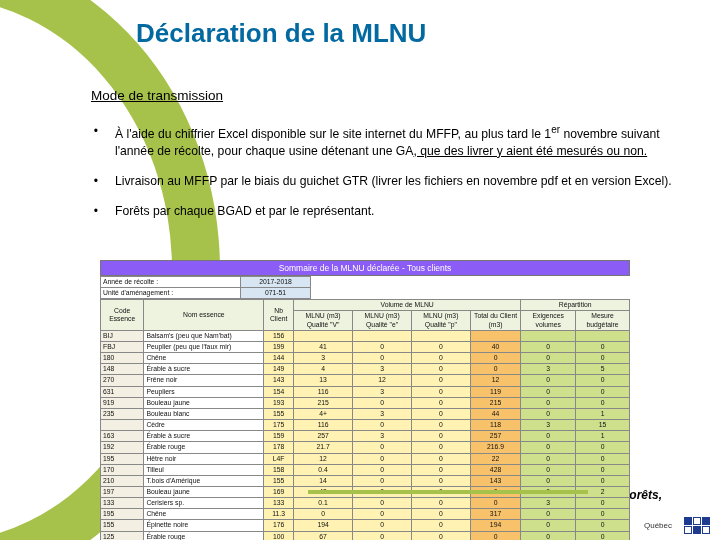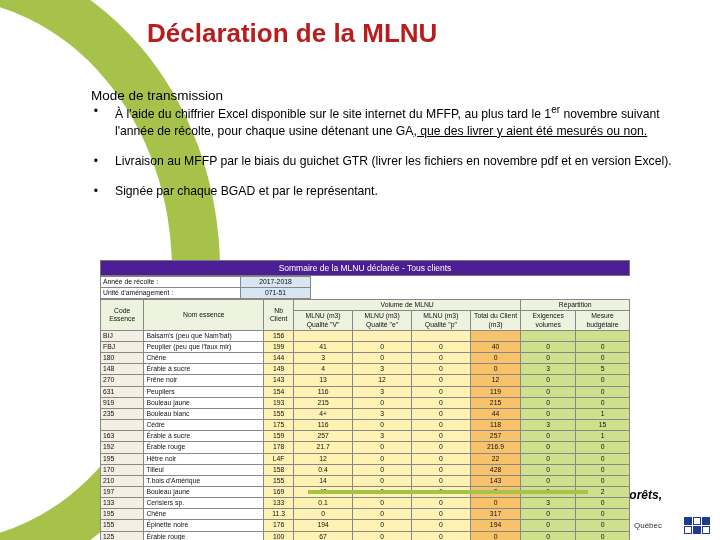--- a/index.html
+++ b/index.html
@@ -1,40 +1,40 @@
 <!DOCTYPE html>
 <html><head>
 <meta charset="utf-8">
 <style>
   *{box-sizing:border-box;margin:0;padding:0}
   body{width:720px;height:540px;font-family:Arial,Helvetica,sans-serif;background:#fff;position:relative;overflow:hidden}
   .deco-arc{position:absolute;left:-340px;top:-50px;width:560px;height:640px;border:48px solid #a6c24a;border-radius:50%;z-index:0}
   .deco-bar{position:absolute;left:308px;top:490px;width:280px;height:4px;background:#a6c24a;z-index:4}
-  .title{position:absolute;left:147px;top:18px;font-size:26px;font-weight:700;color:#b91c1c;font-family:Arial,Helvetica,sans-serif;z-index:3}
+  .title{position:absolute;left:136px;top:18px;font-size:26px;font-weight:700;color:#0369a1;font-family:Arial,Helvetica,sans-serif;z-index:3}
   .content{position:absolute;left:91px;top:88px;width:600px;z-index:3}
-  .subhead{font-size:13.5px;margin-bottom:0;color:#000}
+  .subhead{font-size:13.5px;text-decoration:underline;margin-bottom:20px;color:#000}
   ul{list-style:none}
   li.b{display:flex;gap:14px;font-size:12.2px;color:#000;margin-bottom:14px;line-height:1.35}
   li.b .dot{flex:0 0 auto;width:10px;text-align:center}
   li.b sup{font-size:10px}
   .tablewrap{position:absolute;left:100px;top:260px;width:530px;z-index:3;font-size:7px;color:#111}
-  .sumtitle{background:#4c1d95;color:#fff;text-align:center;font-size:8.5px;padding:2px 0;border:1px solid #777}
+  .sumtitle{background:#8b5cf6;color:#fff;text-align:center;font-size:8.5px;padding:2px 0;border:1px solid #777}
   table{border-collapse:collapse;width:100%}
   td,th{border:1px solid #888;padding:1px 2px;text-align:center;font-weight:normal;font-size:6.8px;line-height:1.2}
   .lbl{text-align:left;background:#fff}
   .hdr{background:#eef3e0}
   .hdr2{background:#eef3e0;font-size:6.5px}
   .sect{background:#f3efe2}
   .yel{background:#fff2b3}
   .org{background:#f8c26a}
   .grn{background:#cee08c}
   .blue{background:#d7e6f2}
   .rowa td:first-child{text-align:left}
   .widecol{width:120px}
-  .qc{position:absolute;right:10px;bottom:6px;z-index:2;font-size:8px;color:#333;display:flex;align-items:center;gap:22px}
+  .qc{position:absolute;right:10px;bottom:6px;z-index:2;font-size:8px;color:#333;display:flex;align-items:center;gap:12px}
   .qc .flag{display:grid;grid-template-columns:8px 8px 8px;grid-template-rows:8px 8px;gap:1px}
   .qc .flag span{background:#1f3b8f}
   .qc .flag span.w{background:#fff;border:1px solid #1f3b8f}
   .foret{position:absolute;right:58px;bottom:38px;font-size:12px;font-style:italic;font-weight:700;z-index:2}
 </style>
 </head>
 <body>
 
 <div class="deco-arc"></div>
 <div class="deco-bar"></div>
@@ -47,21 +47,21 @@
     <li class="b">
         <span class="dot">•</span>
         <span>À l'aide du chiffrier Excel disponible sur le site internet du MFFP, au plus tard le 1<sup>er</sup> novembre suivant l'année de récolte, pour chaque usine détenant une GA<u>, que des livrer y aient été mesurés ou non.</u></span>
       </li>
     <li class="b">
         <span class="dot">•</span>
         <span>Livraison au MFFP par le biais du guichet GTR (livrer les fichiers en novembre pdf et en version Excel).</span>
       </li>
     <li class="b">
         <span class="dot">•</span>
-        <span>Signée par chaque BGAD et par le représentant.</span>
+        <span>Forêts par chaque BGAD et par le représentant.</span>
       </li>
   </ul>
 </div>
 
 <div class="tablewrap">
   <div class="sumtitle">Sommaire de la MLNU déclarée - Tous clients</div>
   <table>
     <tbody>
         <tr>
           <td class="lbl" style="width:140px">Année de récolte :</td>

